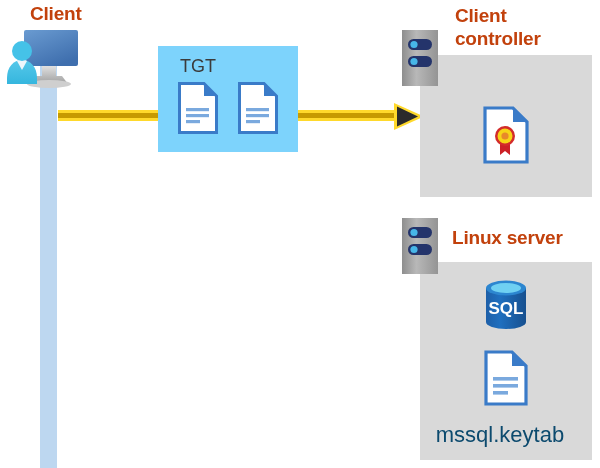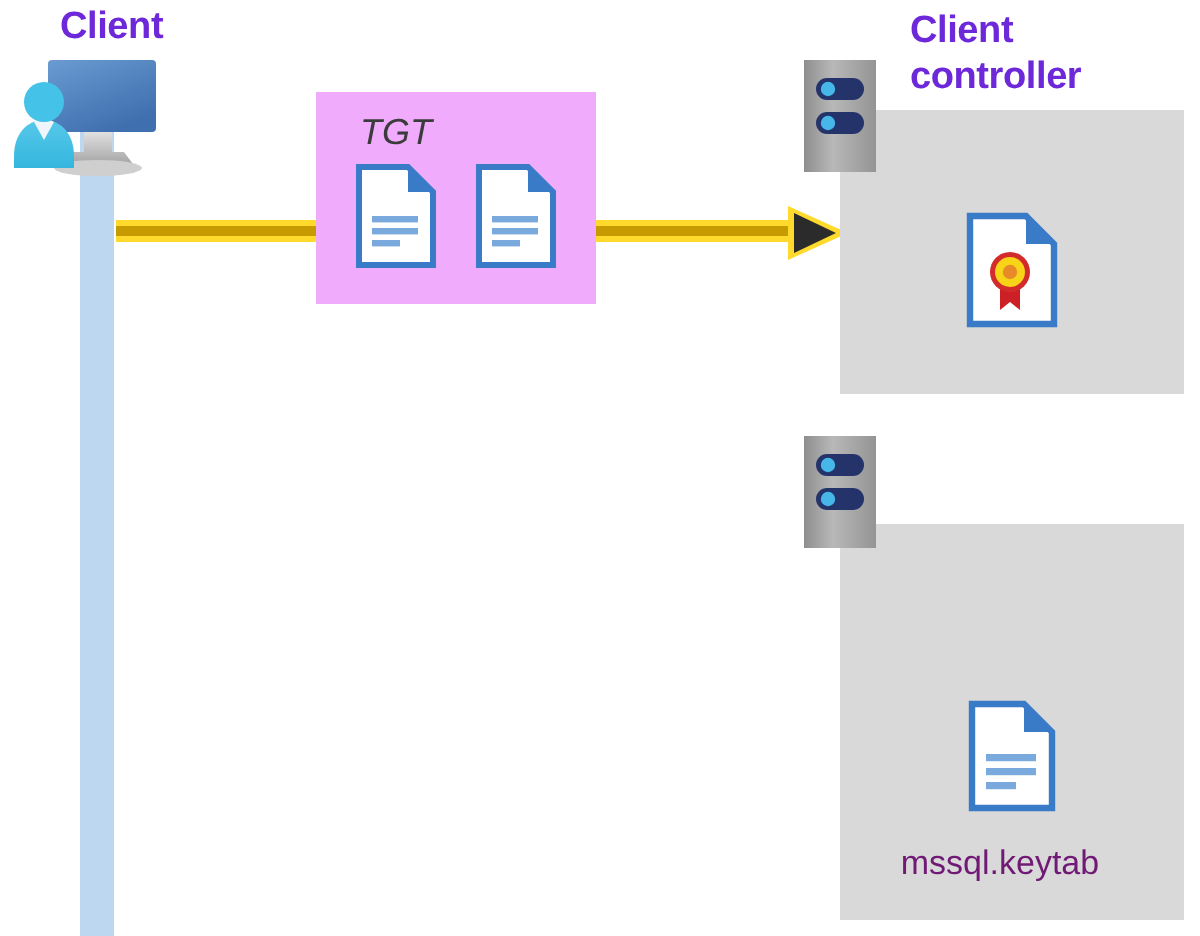--- a/index.html
+++ b/index.html
@@ -17,21 +17,21 @@
     background: #ffffff;
     overflow: hidden;
   }
 
   
   .abs { position: absolute; }
 
   
   .title {
     font-weight: bold;
-    color: #6d28d9;
+    color: #c2410c;
     font-size: 19px;
     line-height: 23px;
     letter-spacing: -0.2px;
   }
   #client-title { left: 30px; top: 2px; }
   #dc-title { left: 455px; top: 4px; width: 140px; }
   #linux-title { left: 452px; top: 226px; width: 148px; }
 
   
   #client-lifeline {
@@ -49,22 +49,21 @@
     width: 90px;
     height: 72px;
   }
 
   
   #token-panel {
     left: 158px;
     top: 46px;
     width: 140px;
     height: 106px;
-    background: #f0abfc;
-    font-style: italic;
+    background: #7dd3fc;
   }
   .token-label {
     position: absolute;
     top: 10px;
     font-size: 18px;
     color: #3b3b3b;
     font-weight: normal;
     text-align: center;
     width: 56px;
   }
@@ -110,22 +109,22 @@
   
   #cert-icon { left: 483px; top: 106px; }
   #sql-icon  { left: 482px; top: 278px; }
   #keytab-icon { left: 484px; top: 350px; }
 
   #keytab-label {
     left: 420px;
     top: 422px;
     width: 160px;
     text-align: center;
-    font-size: 17px;
-    color: #701a75;
+    font-size: 22px;
+    color: #0c4a6e;
   }
 </style>
 </head>
 <body>
 
 <div id="canvas">
 
   <div class="abs title" id="client-title">Client</div>
 
   <div class="abs" id="client-lifeline"></div>
@@ -227,38 +226,54 @@
       <path d="M17 34 l0 15 l5 -4 l5 4 l0 -15 z" fill="#cc2026"></path>
 
       <circle cx="22" cy="30" r="10" fill="#d32b2b"></circle>
       <circle cx="22" cy="30" r="7.5" fill="#f7d417"></circle>
       <circle cx="22" cy="30" r="3.6" fill="#e8892a"></circle>
     </svg>
   </div>
 
   <div class="abs server-box" id="linux-box"></div>
 
+  <div class="abs title" id="linux-title">Linux server</div>
 
   <div class="abs rack-icon" id="linux-rack">
     <svg width="36" height="56" viewBox="0 0 36 56" xmlns="http://www.w3.org/2000/svg">
       <defs>
         <linearGradient id="rackGrad2" x1="0" y1="0" x2="1" y2="0">
           <stop offset="0%" stop-color="#8e8e8e"></stop>
           <stop offset="40%" stop-color="#b8b8b8"></stop>
           <stop offset="100%" stop-color="#949494"></stop>
         </linearGradient>
       </defs>
       <rect x="0" y="0" width="36" height="56" fill="url(#rackGrad2)"></rect>
       <rect x="6" y="9" width="24" height="11" rx="5.5" fill="#24346b"></rect>
       <circle cx="12" cy="14.5" r="3.6" fill="#47b6e8"></circle>
       <rect x="6" y="26" width="24" height="11" rx="5.5" fill="#24346b"></rect>
       <circle cx="12" cy="31.5" r="3.6" fill="#47b6e8"></circle>
     </svg>
   </div>
 
+  <div class="abs" id="sql-icon">
+    <svg width="48" height="54" viewBox="0 0 48 54" xmlns="http://www.w3.org/2000/svg">
+      <defs>
+        <linearGradient id="sqlBody" x1="0" y1="0" x2="1" y2="0">
+          <stop offset="0%" stop-color="#1d5fa8"></stop>
+          <stop offset="35%" stop-color="#1f6fbf"></stop>
+          <stop offset="100%" stop-color="#17508f"></stop>
+        </linearGradient>
+      </defs>
+      <path d="M4 10 h40 v34 a20 7 0 0 1 -40 0 z" fill="url(#sqlBody)"></path>
+      <ellipse cx="24" cy="10" rx="20" ry="7.5" fill="#2c86d0"></ellipse>
+      <ellipse cx="24" cy="10" rx="15" ry="5" fill="#6fd0f2"></ellipse>
+      <text x="24" y="36" font-family="'Liberation Sans', sans-serif" font-size="17" font-weight="bold" fill="#ffffff" text-anchor="middle">SQL</text>
+    </svg>
+  </div>
 
   <div class="abs" id="keytab-icon">
     <svg width="44" height="56" viewBox="0 0 44 56" xmlns="http://www.w3.org/2000/svg">
       <path d="M2 2 H28 L42 16 V54 H2 Z" fill="#ffffff" stroke="#3a7bc8" stroke-width="3.2"></path>
       <path d="M28 2 L42 16 H28 Z" fill="#3a7bc8"></path>
       <rect x="9" y="27" width="25" height="3.6" fill="#7aa9de"></rect>
       <rect x="9" y="34" width="25" height="3.6" fill="#7aa9de"></rect>
       <rect x="9" y="41" width="15" height="3.6" fill="#7aa9de"></rect>
     </svg>
   </div>

